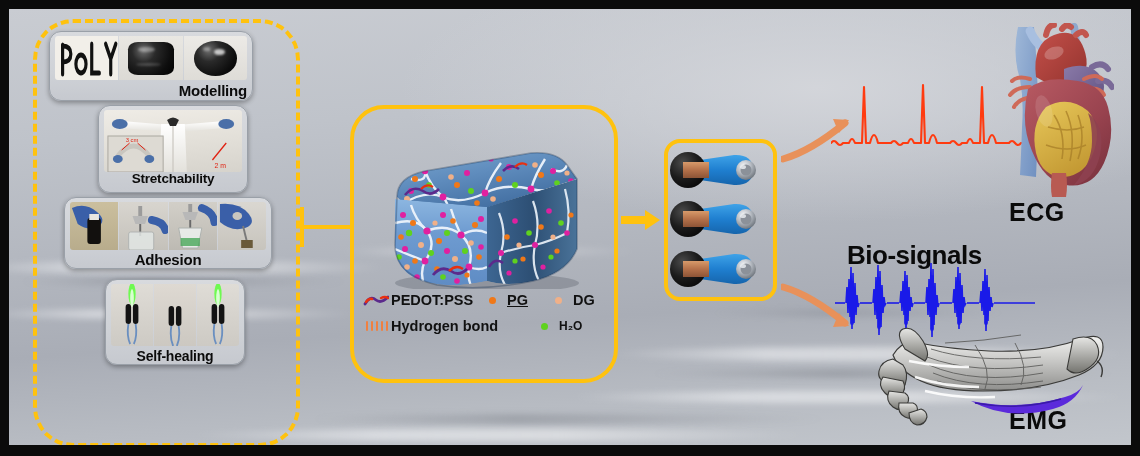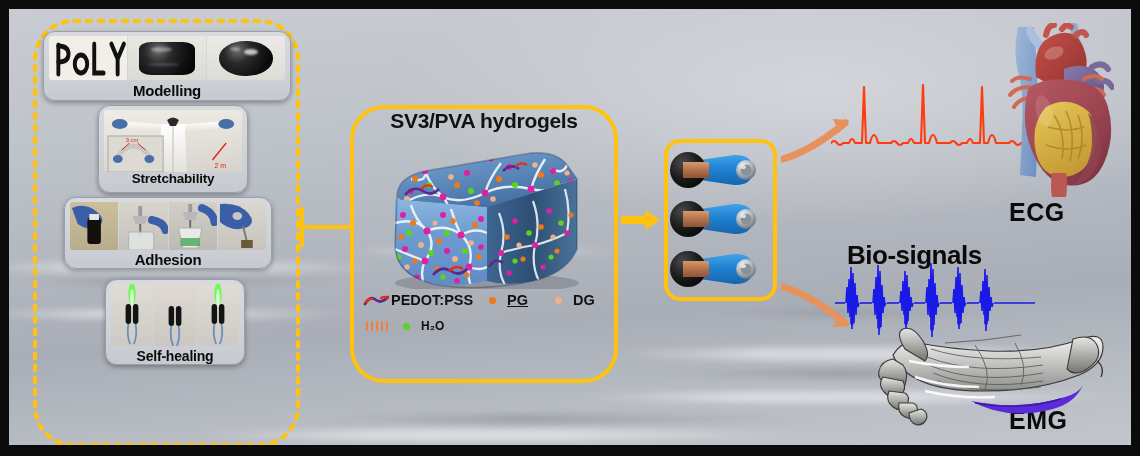--- a/index.html
+++ b/index.html
@@ -103,21 +103,21 @@
     <div class="streak w" style="left:600px;top:338px;width:520px;height:14px;"></div>
     <div class="streak d" style="left:640px;top:360px;width:470px;height:9px;"></div>
     <div class="streak w" style="left:560px;top:382px;width:560px;height:12px;"></div>
     <div class="streak d" style="left:300px;top:405px;width:520px;height:10px;"></div>
     <div class="streak w" style="left:180px;top:420px;width:620px;height:12px;"></div>
     <div class="streak w" style="left:330px;top:238px;width:300px;height:9px;opacity:.35;"></div>
     <div class="streak d" style="left:700px;top:300px;width:300px;height:8px;opacity:.35;"></div>
 
     <div id="dashbox"></div>
 
-    <div class="photo-card" style="left:34px;top:22px;width:248px;height:70px;">
+    <div class="photo-card" style="left:40px;top:22px;width:204px;height:70px;align-items:flex-end;">
       <div class="photo-strip" style="height:44px;">
         <div class="cell poly">
           <svg width="100%" height="100%" viewBox="0 0 100 44" preserveAspectRatio="none">
             <g stroke="#111" stroke-width="5" fill="none" stroke-linecap="round">
               <path d="M12 38 L12 9"></path>
               <path d="M12 10 q13 0 13 8 q0 8 -13 8"></path>
               <ellipse cx="41" cy="28" rx="8" ry="9" stroke-width="5"></ellipse>
               <path d="M58 8 L58 37 L70 37"></path>
               <path d="M80 8 L88 23 L96 8 M88 23 L88 38"></path>
             </g>
@@ -241,21 +241,20 @@
         </div>
       </div>
       <div class="cap" style="font-size:15px;margin-top:2px;">Adhesion</div>
     </div>
 
 
     <div class="conn" style="left:291px;top:216px;width:52px;height:4px;"></div>
     <div class="conn" style="left:291px;top:198px;width:4px;height:40px;"></div>
 
     <div id="centerpanel"></div>
-    <div id="gel-title">SV3/PVA hydrogels</div>
 
     <div id="cube">
       <svg width="212" height="140" viewBox="0 0 212 140">
         <defs>
           <linearGradient id="topface" x1="0" y1="0" x2="0.6" y2="1">
             <stop offset="0" stop-color="#7aa6cf"></stop>
               <stop offset="0.45" stop-color="#5f8cbd"></stop>
               <stop offset="1" stop-color="#3f6b9e"></stop>
           </linearGradient>
           <linearGradient id="frontface" x1="0" y1="0" x2="0" y2="1">
@@ -464,20 +463,21 @@
           <svg width="26" height="12" viewBox="0 0 26 12">
             <g stroke="#F08040" stroke-width="2" stroke-linecap="round">
               <path d="M4 2 L4 10"></path>
                 <path d="M9 2 L9 10"></path>
                 <path d="M14 2 L14 10"></path>
                 <path d="M19 2 L19 10"></path>
                 <path d="M24 2 L24 10"></path>
             </g>
           </svg>
         </span>
+        <span class="ltxt" style="width:138px;">Hydrogen bond</span>
         <span class="sym">
           <span class="dot" style="width:7px;height:7px;background:#5FD21E;"></span>
         </span>
         <span class="ltxt" style="font-size:12px;">H₂O</span>
       </div>
     </div>
 
     <div class="arrow" style="left:612px;top:200px;">
       <svg width="40" height="22" viewBox="0 0 40 22">
         <path d="M0 7 L24 7 L24 1 L39 11 L24 21 L24 15 L0 15 Z" fill="#FFC20E"></path>

